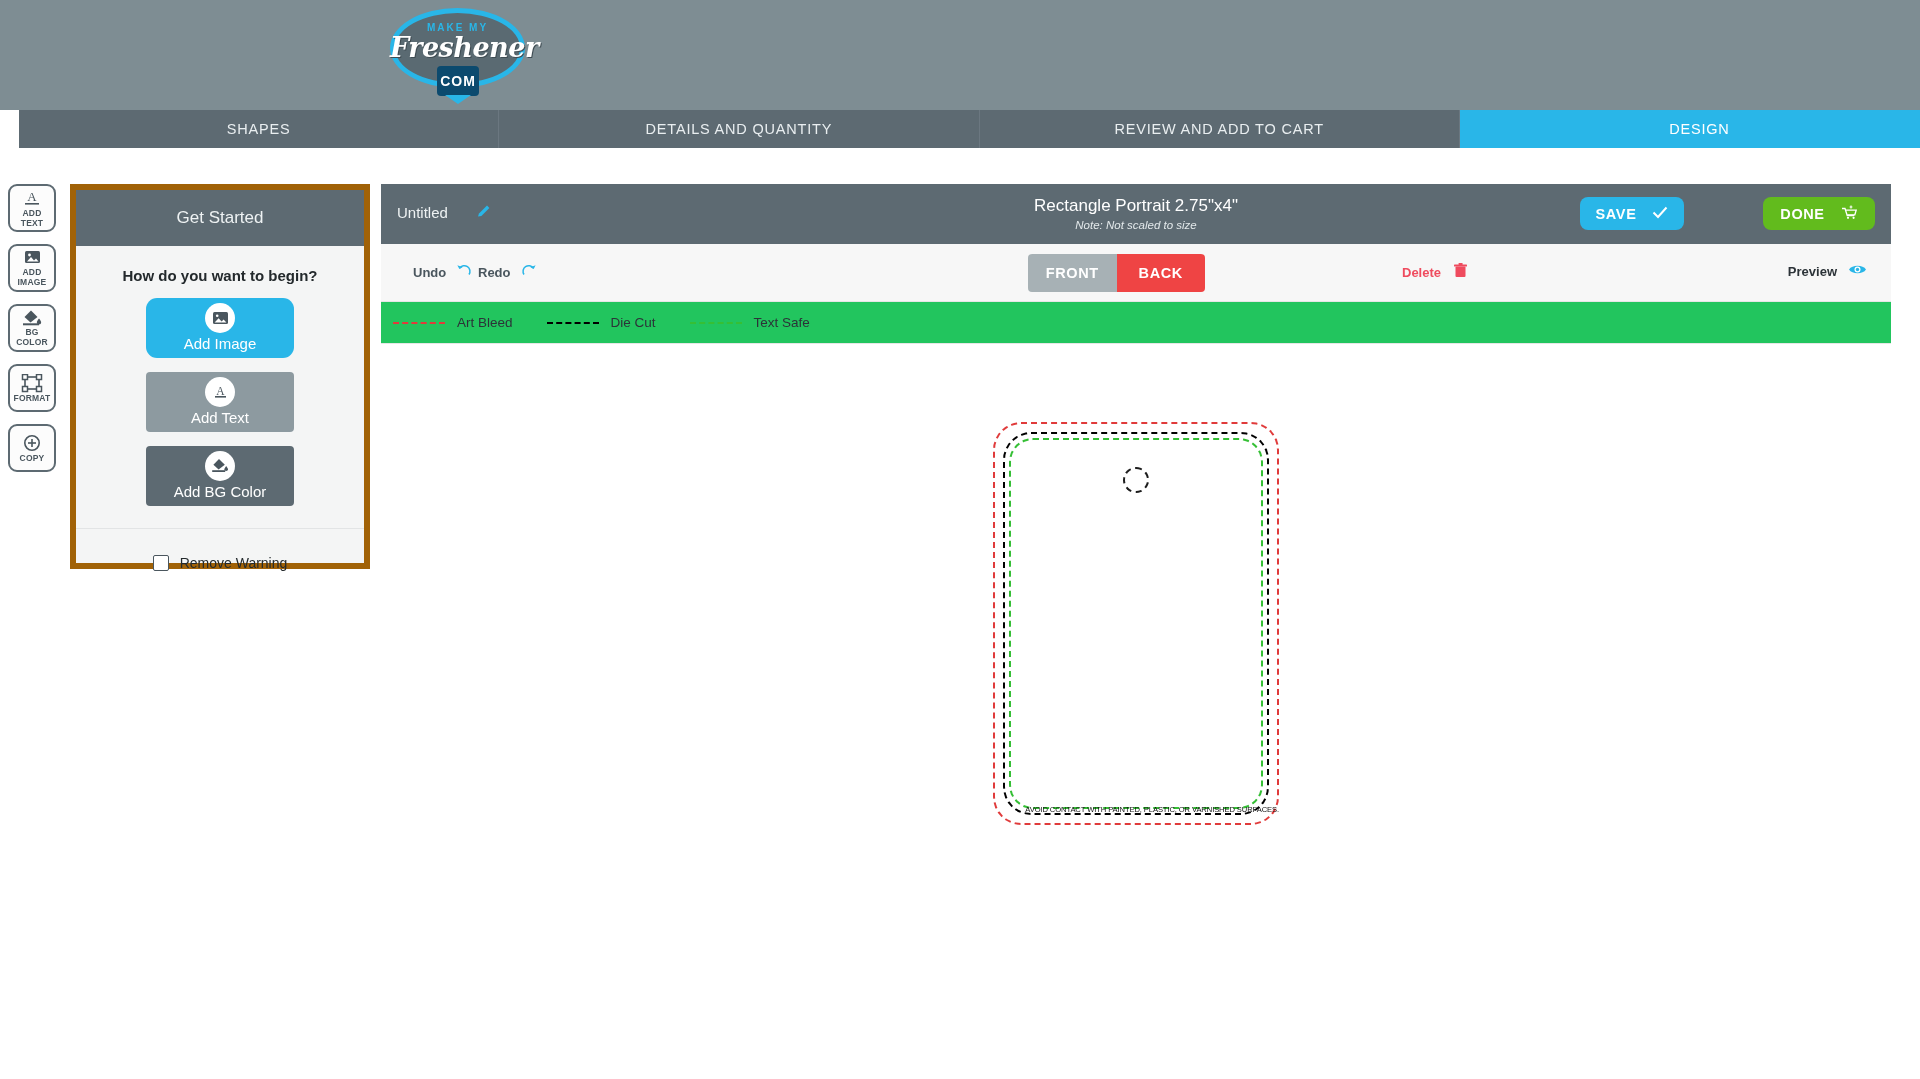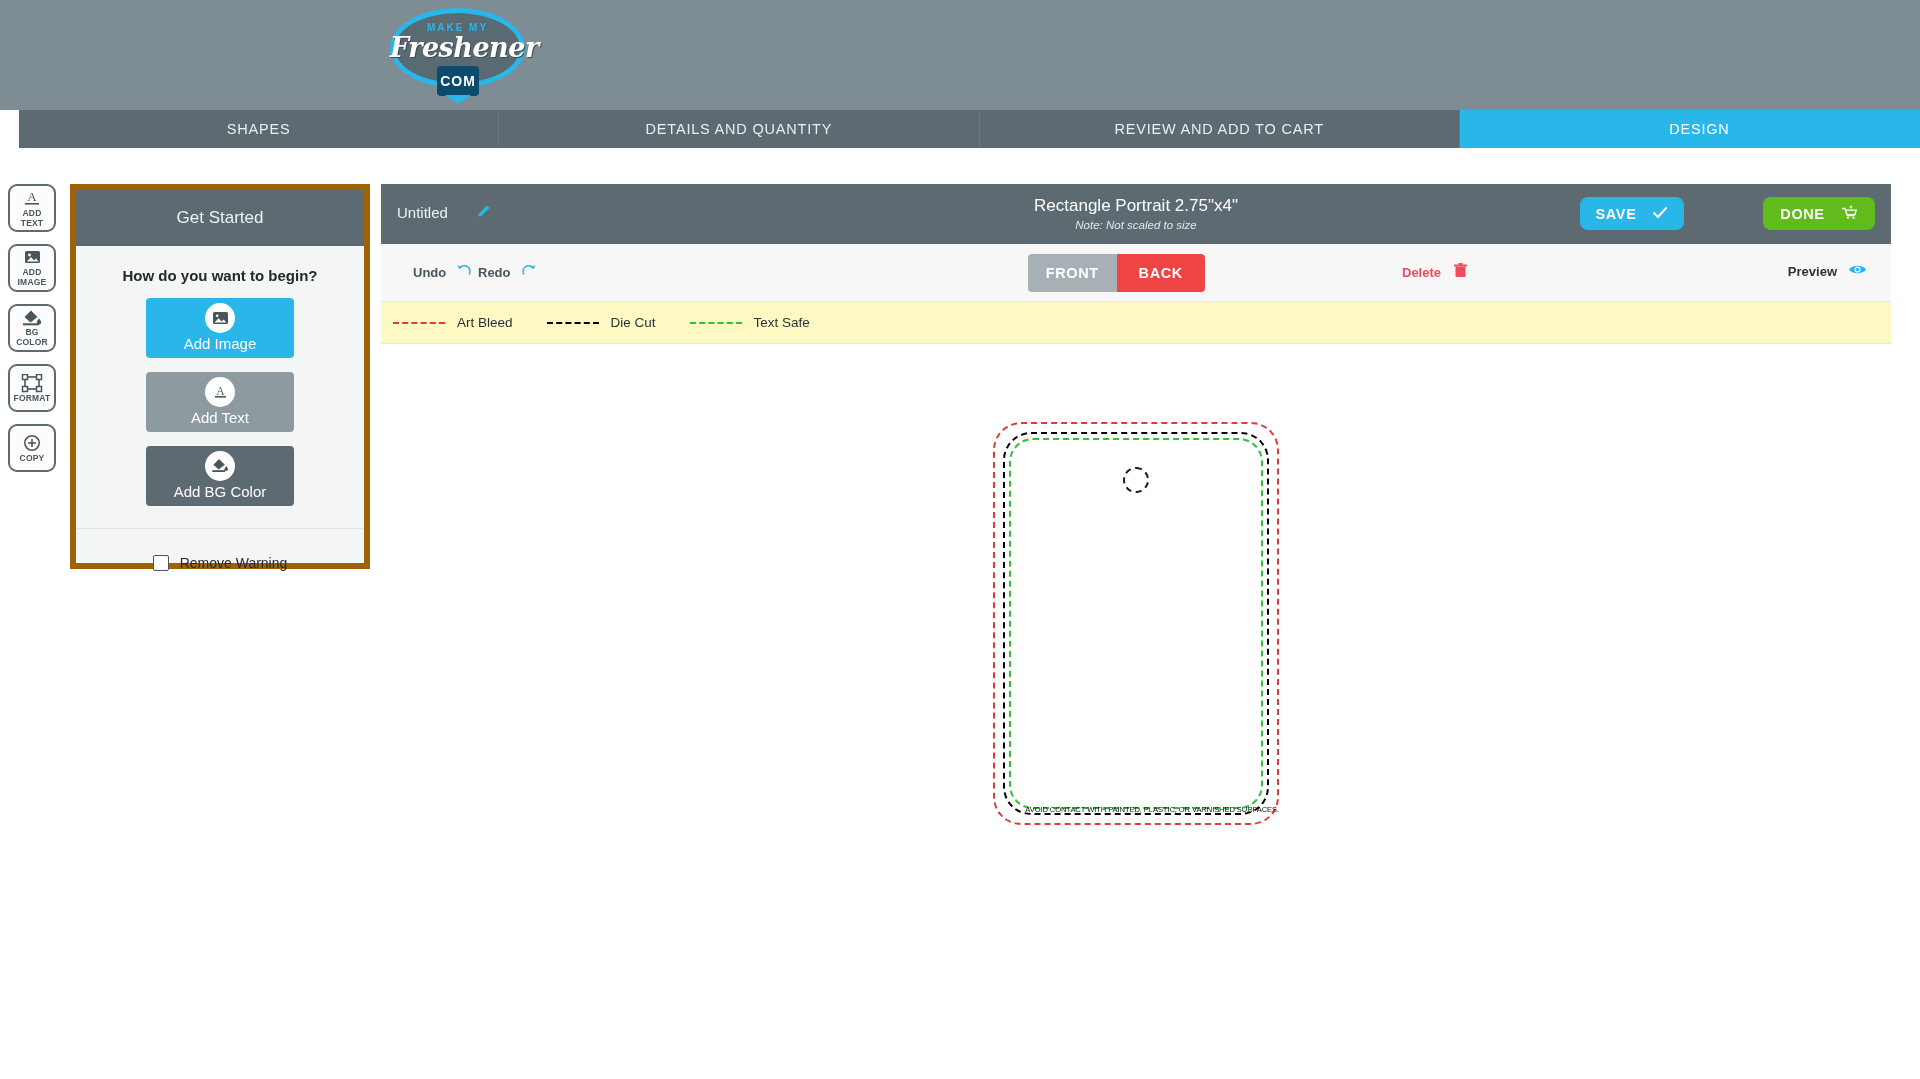--- a/index.html
+++ b/index.html
@@ -131,21 +131,21 @@
     padding-top: 5px;
     color: #ffffff; cursor: pointer;
     position: relative;
   }
   .opt-btn .circ {
     width: 30px; height: 30px; border-radius: 50%;
     background: #ffffff;
     display: flex; align-items: center; justify-content: center;
   }
   .opt-btn .otext { font-size: 15px; margin-top: 2px; }
-  .opt-image { background: #29b6e8; }
+  .opt-image { background: #29b6e8; border-radius: 11px; }
   .opt-text  { background: #8d9aa0; }
   .opt-bg    { background: #5d6a72; }
   .panel-div { border-top: 1px solid #e2e4e5; margin-top: 22px; }
   .warn-row {
     display: flex; align-items: center; justify-content: center;
     margin-top: 26px; gap: 11px; cursor: pointer;
   }
   .warn-box {
     width: 16px; height: 16px; border: 1.6px solid #4a565e;
     background: #fff; border-radius: 2px;
@@ -212,21 +212,21 @@
     color: #ef4b5e; font-size: 13px; font-weight: bold; cursor: pointer;
   }
   .tool-preview {
     position: absolute; right: 24px; top: 19px;
     display: flex; align-items: center; gap: 11px;
     color: #2c3338; font-size: 13px; font-weight: bold; cursor: pointer;
   }
 
   
   .cv-legend {
-    height: 42px; background: #fef9c3;
+    height: 42px; background: #22c55e;
     border-bottom: 1px solid #e6e6e6;
     display: flex; align-items: center; padding-left: 12px; gap: 34px;
   }
   .legend-item { display: flex; align-items: center; gap: 12px; }
   .legend-dash { width: 52px; height: 0; border-top: 2px dashed #000; }
   .legend-lbl { font-size: 13.5px; color: #2c3338; }
 
   
   .art-stage { position: relative; height: 735px; background: #fff; }
   .art {

